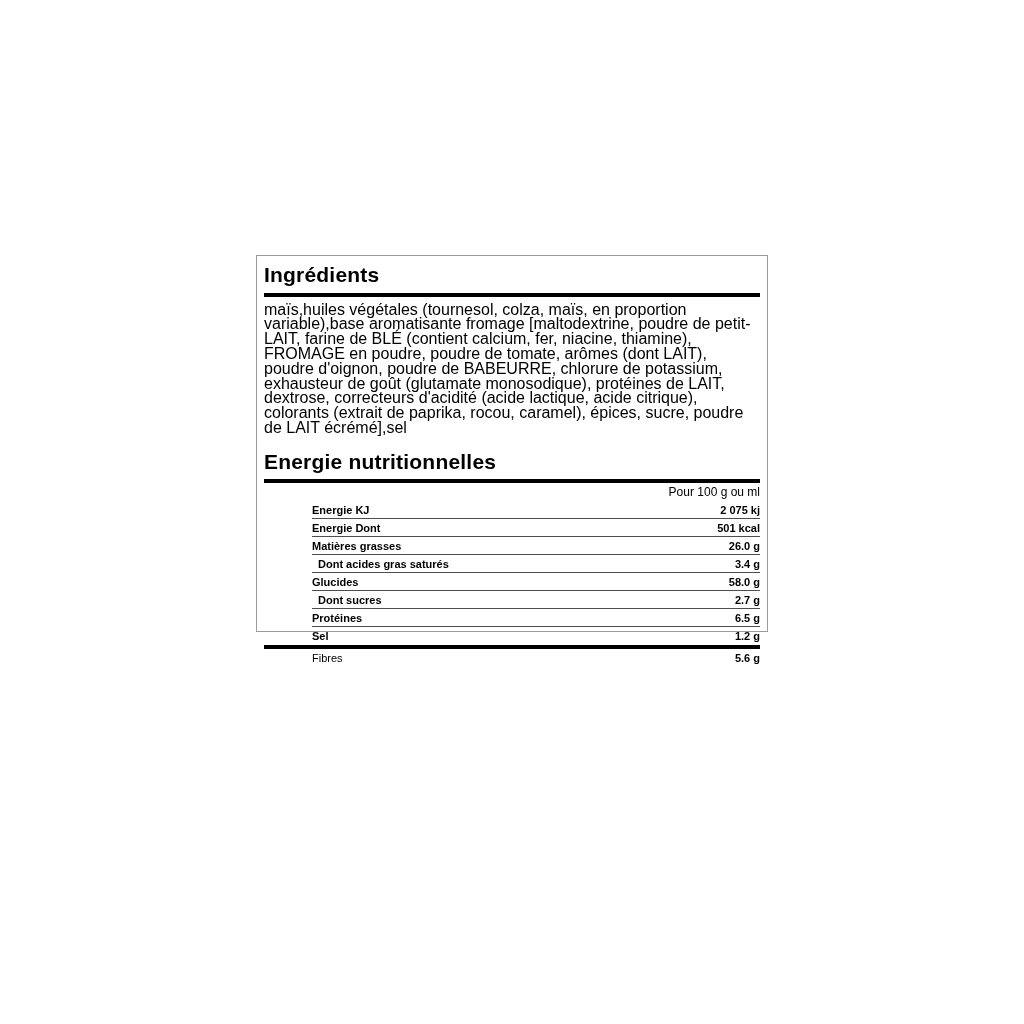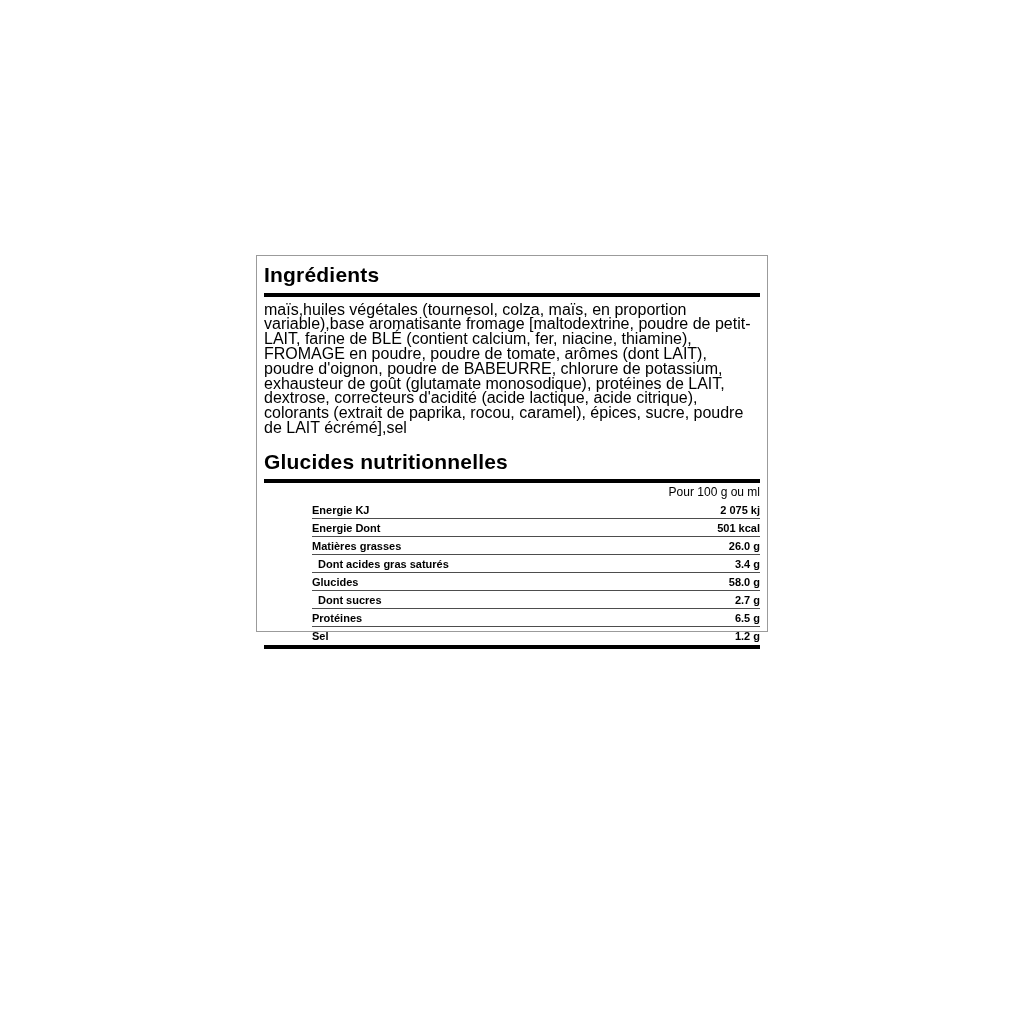--- a/index.html
+++ b/index.html
@@ -70,21 +70,21 @@
 
 <div class="canvas">
   <div class="label-box">
 
     <div class="section-title">Ingrédients</div>
 
     <div class="rule-thick rule-ingredients"></div>
 
     <div class="ingredients-text">maïs,huiles végétales (tournesol, colza, maïs, en proportion variable),base aromatisante fromage [maltodextrine, poudre de petit-LAIT, farine de BLÉ (contient calcium, fer, niacine, thiamine), FROMAGE en poudre, poudre de tomate, arômes (dont LAIT), poudre d'oignon, poudre de BABEURRE, chlorure de potassium, exhausteur de goût (glutamate monosodique), protéines de LAIT, dextrose, correcteurs d'acidité (acide lactique, acide citrique), colorants (extrait de paprika, rocou, caramel), épices, sucre, poudre de LAIT écrémé],sel</div>
 
-    <div class="section-title nutrition-title">Glucides nutritionnelles</div>
+    <div class="section-title nutrition-title">Energie nutritionnelles</div>
 
     <div class="rule-thick rule-nutrition"></div>
 
     <div class="per-header-row">
       <span>Pour 100 g ou ml</span>
     </div>
 
     <div class="nrow">
       <span class="lab">Energie KJ</span>
       <span class="val">2 075 kj</span>
@@ -120,15 +120,19 @@
       <span class="val">6.5 g</span>
     </div>
 
     <div class="nrow no-border">
       <span class="lab">Sel</span>
       <span class="val">1.2 g</span>
     </div>
 
     <div class="rule-sel"></div>
 
+    <div class="nrow plain no-border">
+      <span class="lab">Fibres</span>
+      <span class="val">5.6 g</span>
+    </div>
 
   </div>
 </div>
 
 </body></html>

